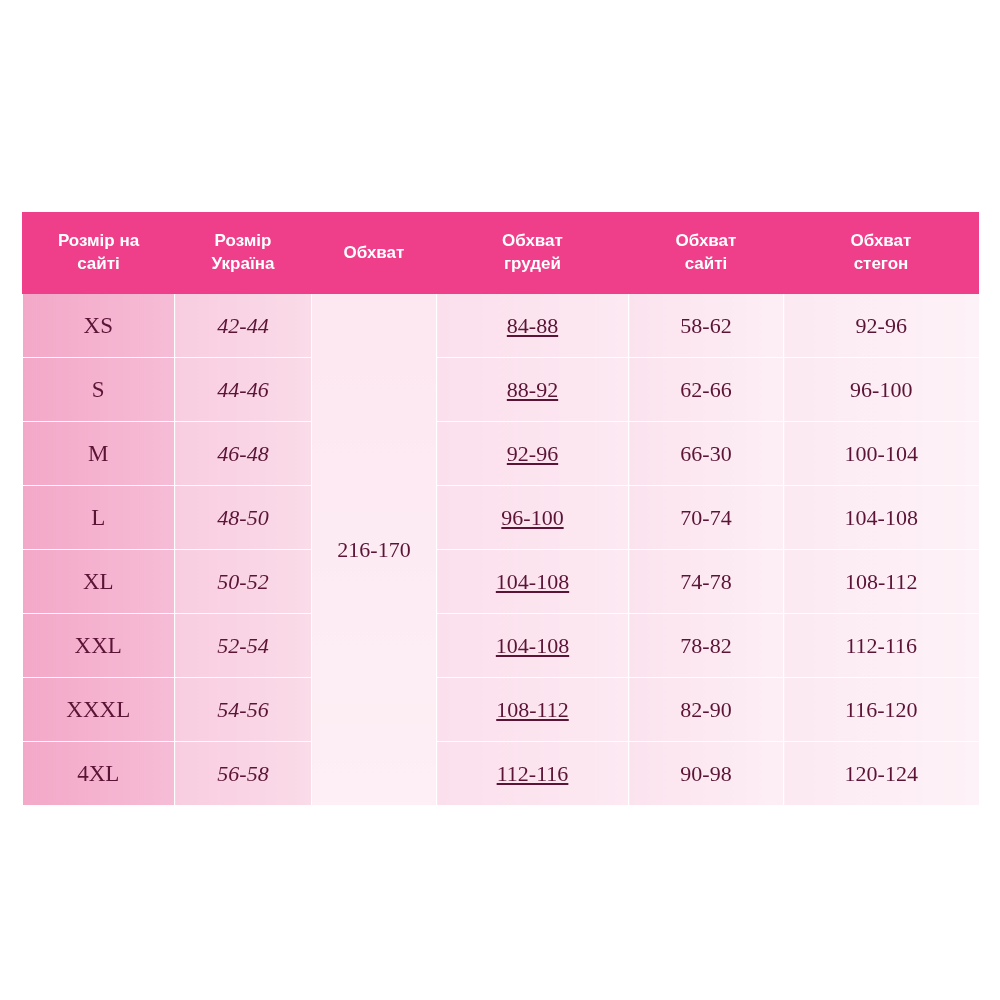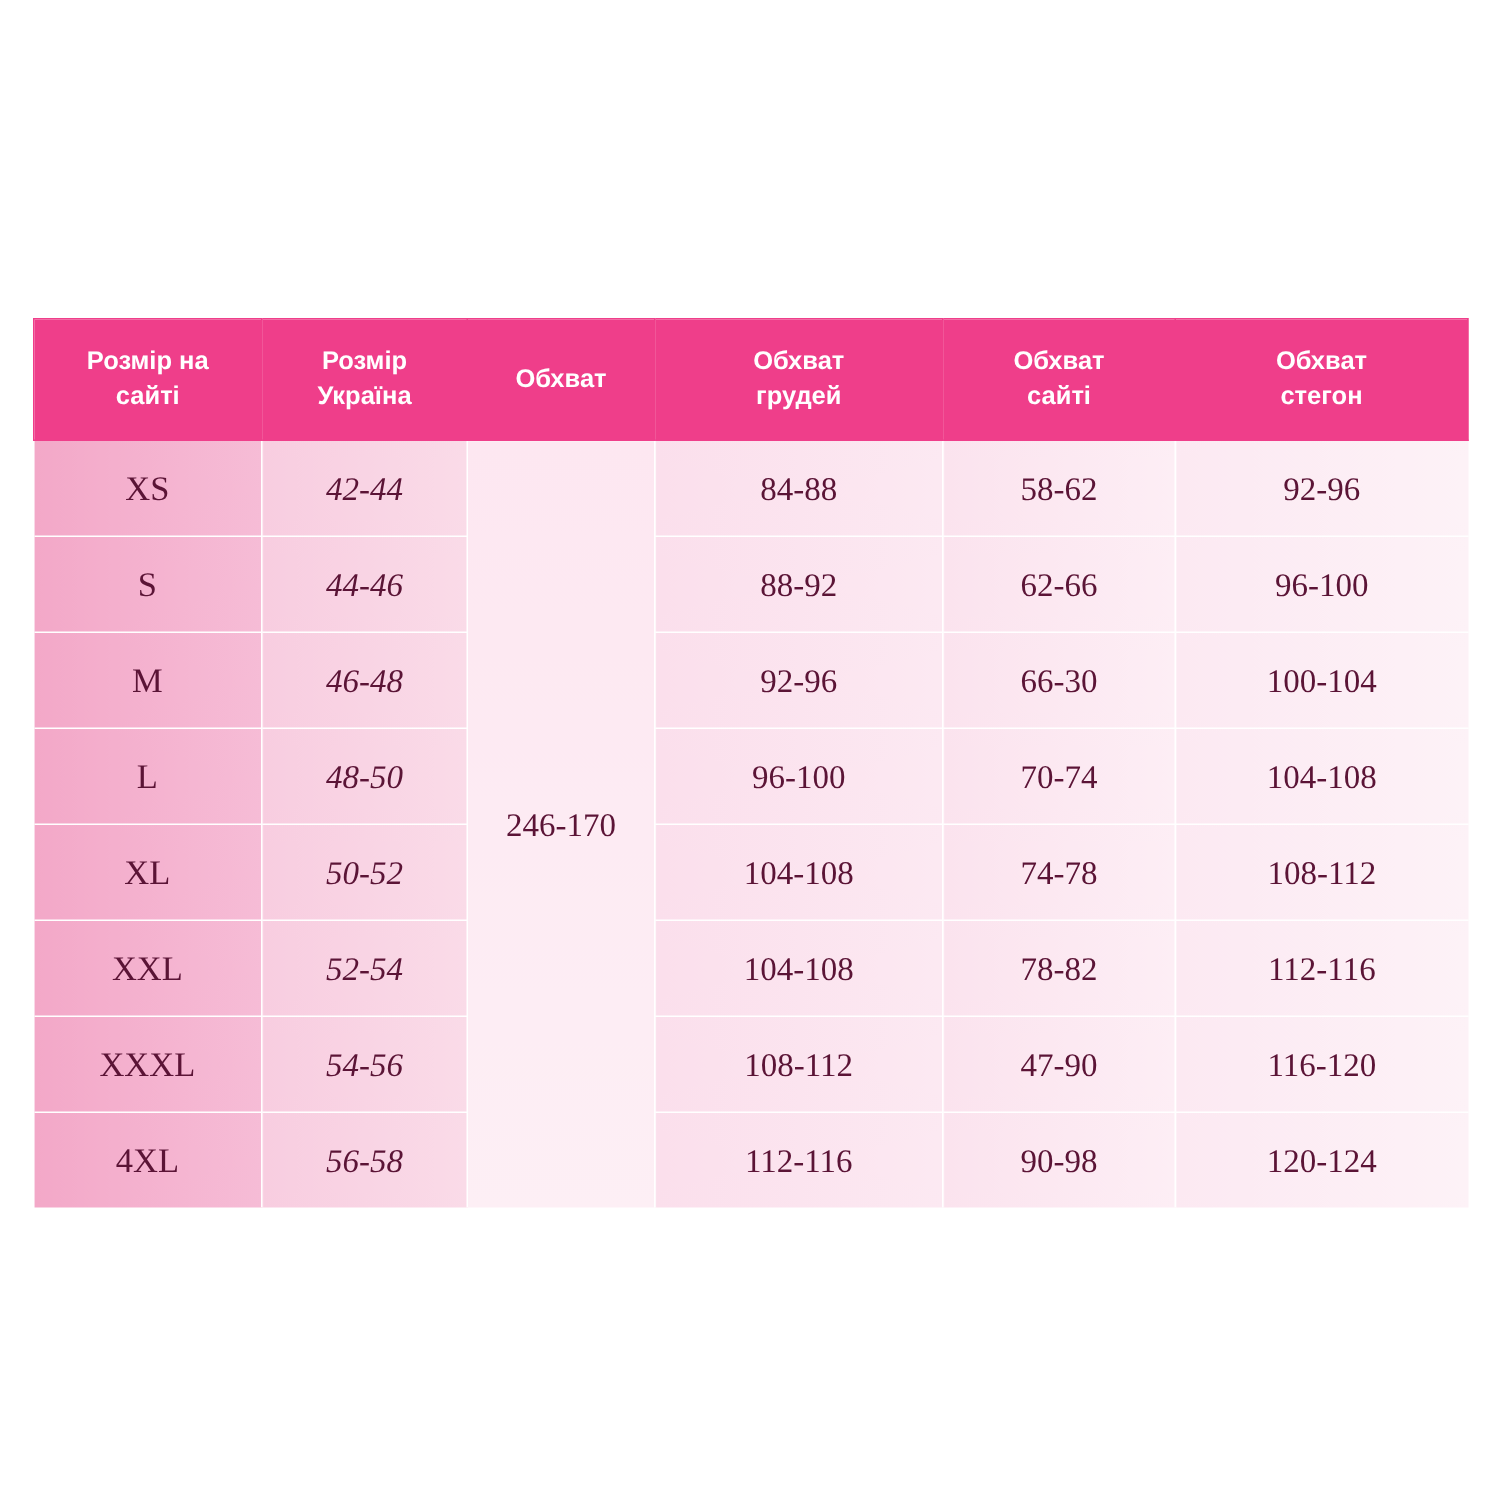--- a/index.html
+++ b/index.html
@@ -63,21 +63,21 @@
     border-right: 1px solid #ffffff;
     border-bottom: 1px solid #ffffff;
     border-top: 0;
     border-left: 0;
   }
 
   
   tbody td.col0 { background: linear-gradient(to right, #f3a8c8, #f6bcd6); }
   tbody td.col1 { background: linear-gradient(to right, #f8cde0, #fadbe8); font-style: italic; }
   tbody td.col2 { background: linear-gradient(to right, #fbe1ed, #fce8f1); }
-  tbody td.col3 { background: linear-gradient(to right, #fbdfec, #fce9f2); }
+  tbody td.col3 { background: linear-gradient(to right, #fbdfec, #fce9f2); text-decoration: underline; }
   tbody td.col4 { background: linear-gradient(to right, #fbe3ee, #fdeef5); }
   tbody td.col5 { background: linear-gradient(to right, #fce9f2, #fdf2f7); }
 
   tbody td.col0 { font-size: 23px; margin-top: 12px; }
   tbody td.height-cell {
     font-size: 22px;
     background: linear-gradient(to bottom, #fde7f1, #fdeff5);
     border-bottom: 0;
   }
 
@@ -122,21 +122,21 @@
           <th>
             <span>Обхват</span><br>
             <span>стегон</span>
           </th>
         </tr>
       </thead>
       <tbody>
         <tr>
           <td class="col0">XS</td>
           <td class="col1">42-44</td>
-          <td class="col2 height-cell" rowspan="8">246-170</td>
+          <td class="col2 height-cell" rowspan="8">216-170</td>
           <td class="col3">84-88</td>
           <td class="col4">58-62</td>
           <td class="col5">92-96</td>
         </tr>
         <tr>
           <td class="col0">S</td>
           <td class="col1">44-46</td>
           <td class="col3">88-92</td>
           <td class="col4">62-66</td>
           <td class="col5">96-100</td>
@@ -166,21 +166,21 @@
           <td class="col0">XXL</td>
           <td class="col1">52-54</td>
           <td class="col3">104-108</td>
           <td class="col4">78-82</td>
           <td class="col5">112-116</td>
         </tr>
         <tr>
           <td class="col0">XXXL</td>
           <td class="col1">54-56</td>
           <td class="col3">108-112</td>
-          <td class="col4">47-90</td>
+          <td class="col4">82-90</td>
           <td class="col5">116-120</td>
         </tr>
         <tr>
           <td class="col0">4XL</td>
           <td class="col1">56-58</td>
           <td class="col3">112-116</td>
           <td class="col4">90-98</td>
           <td class="col5">120-124</td>
         </tr>
       </tbody>

